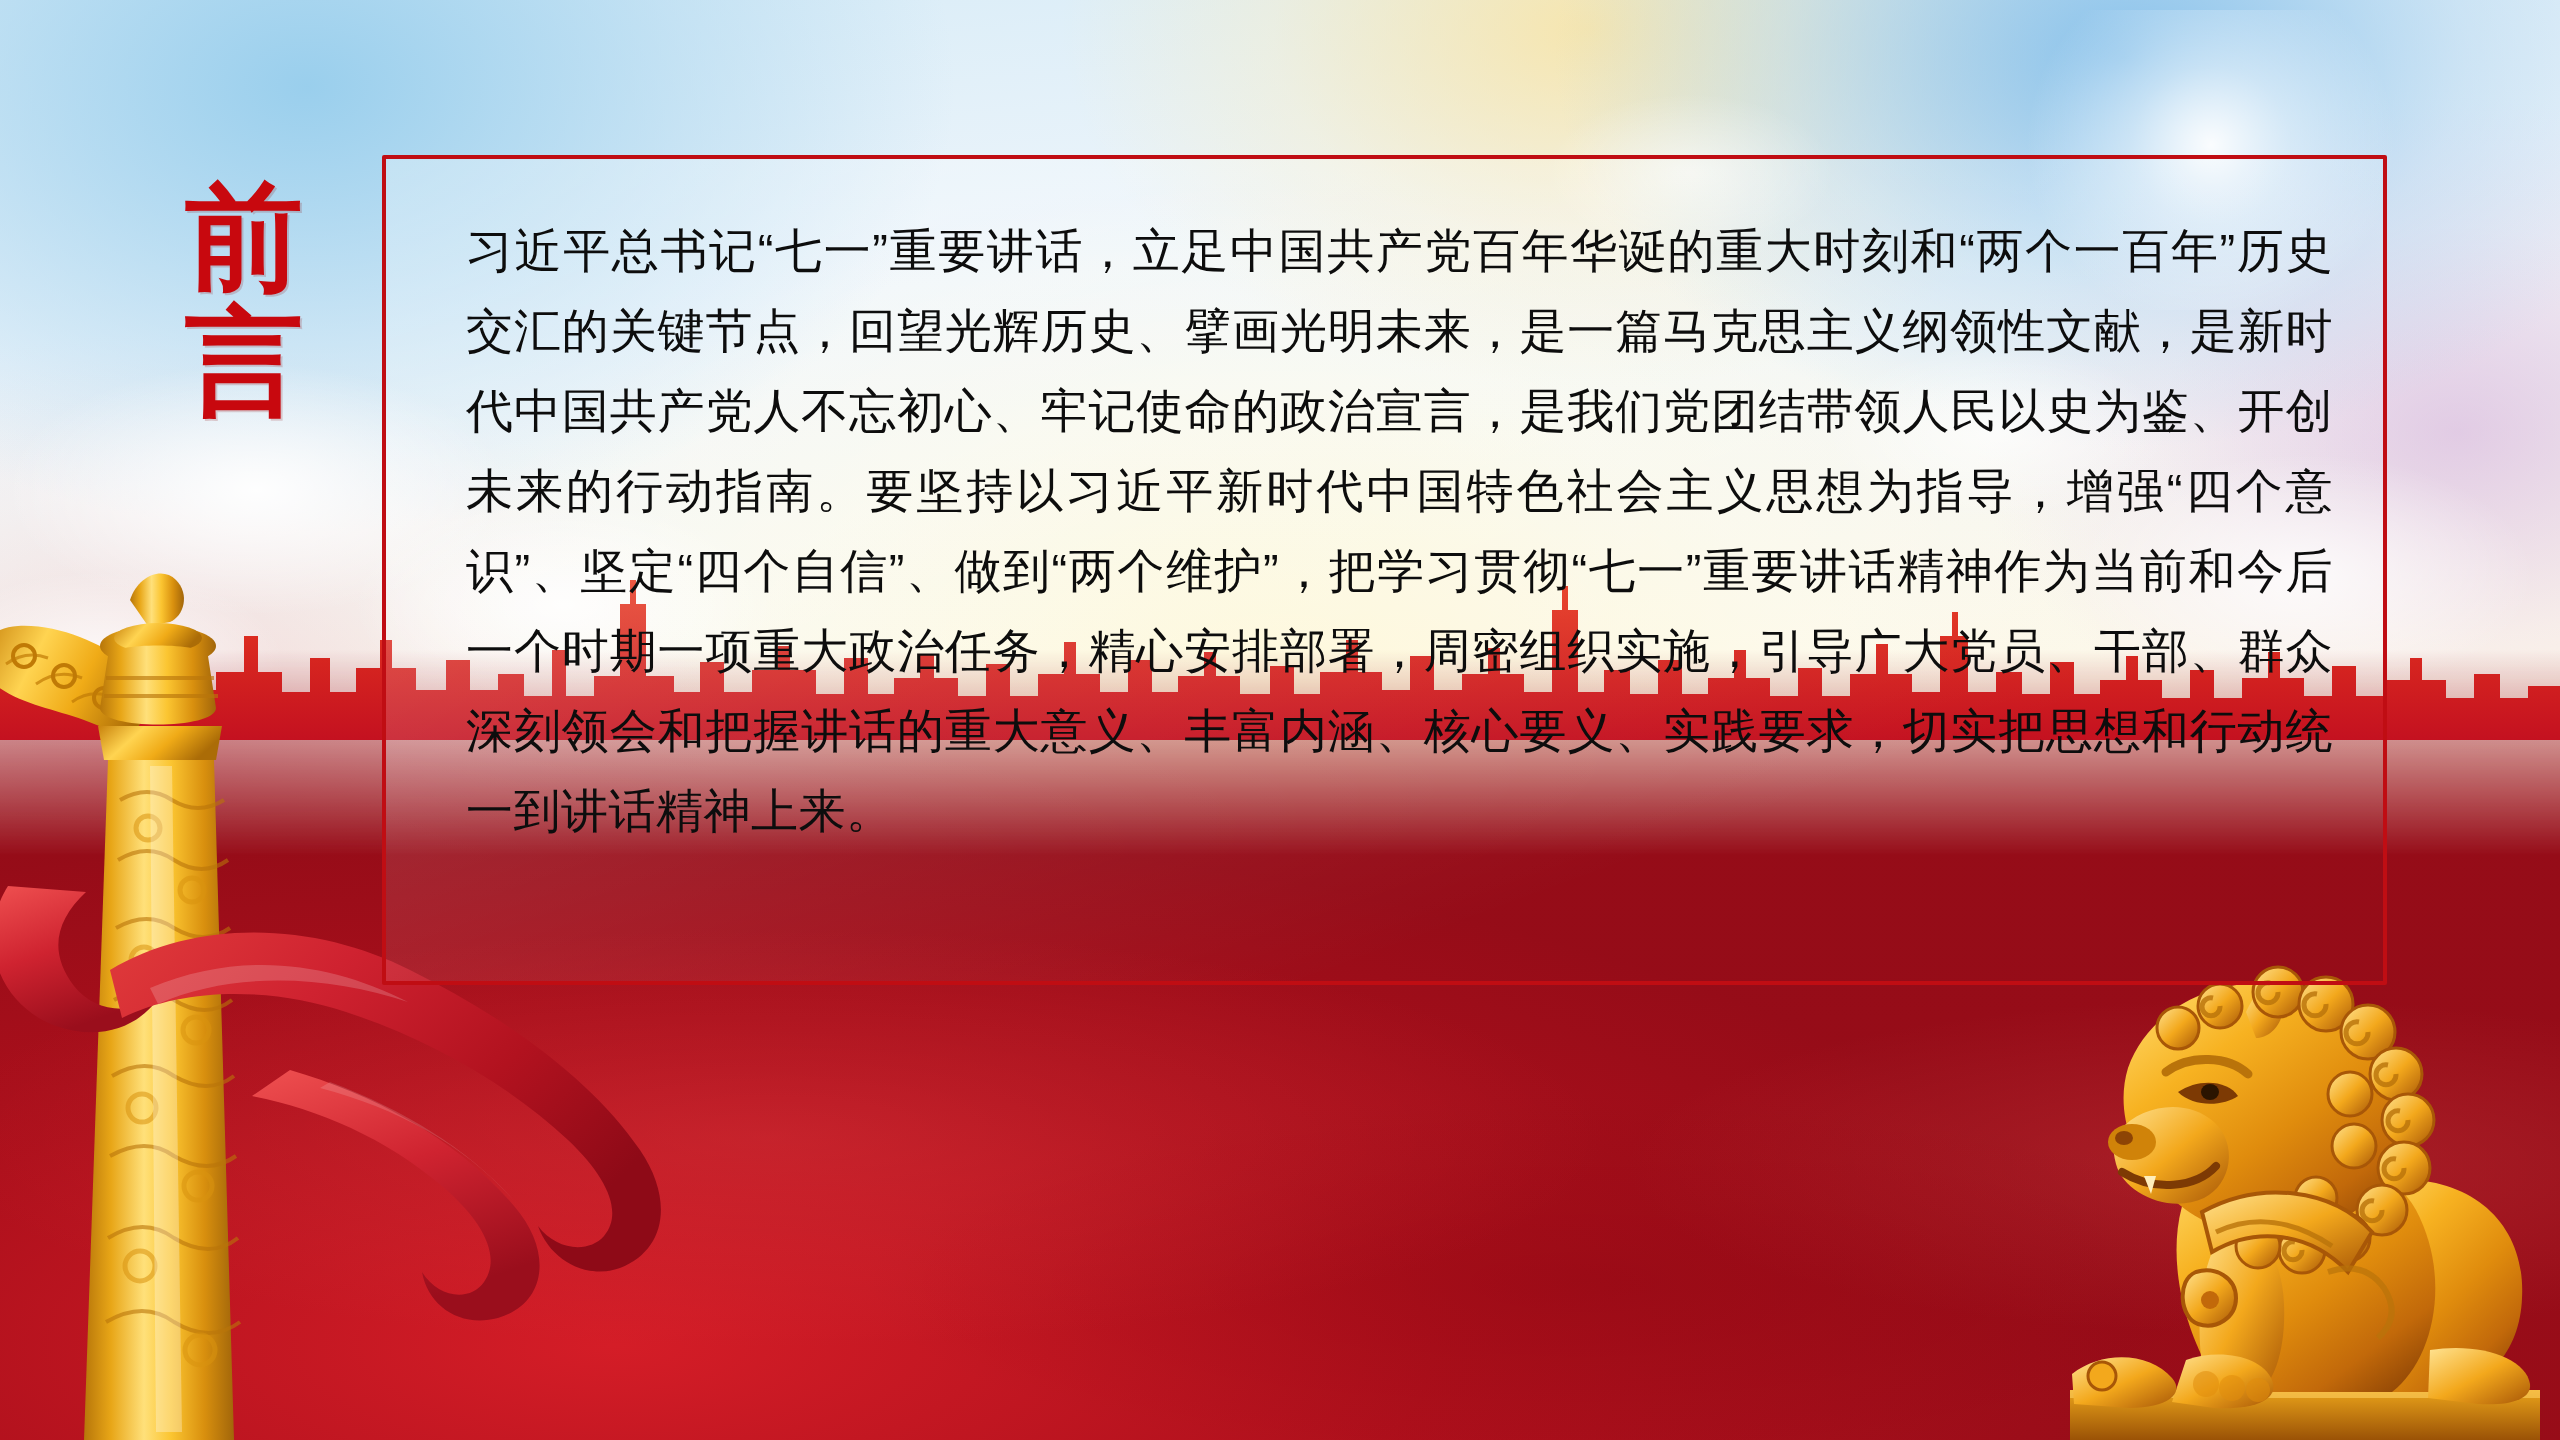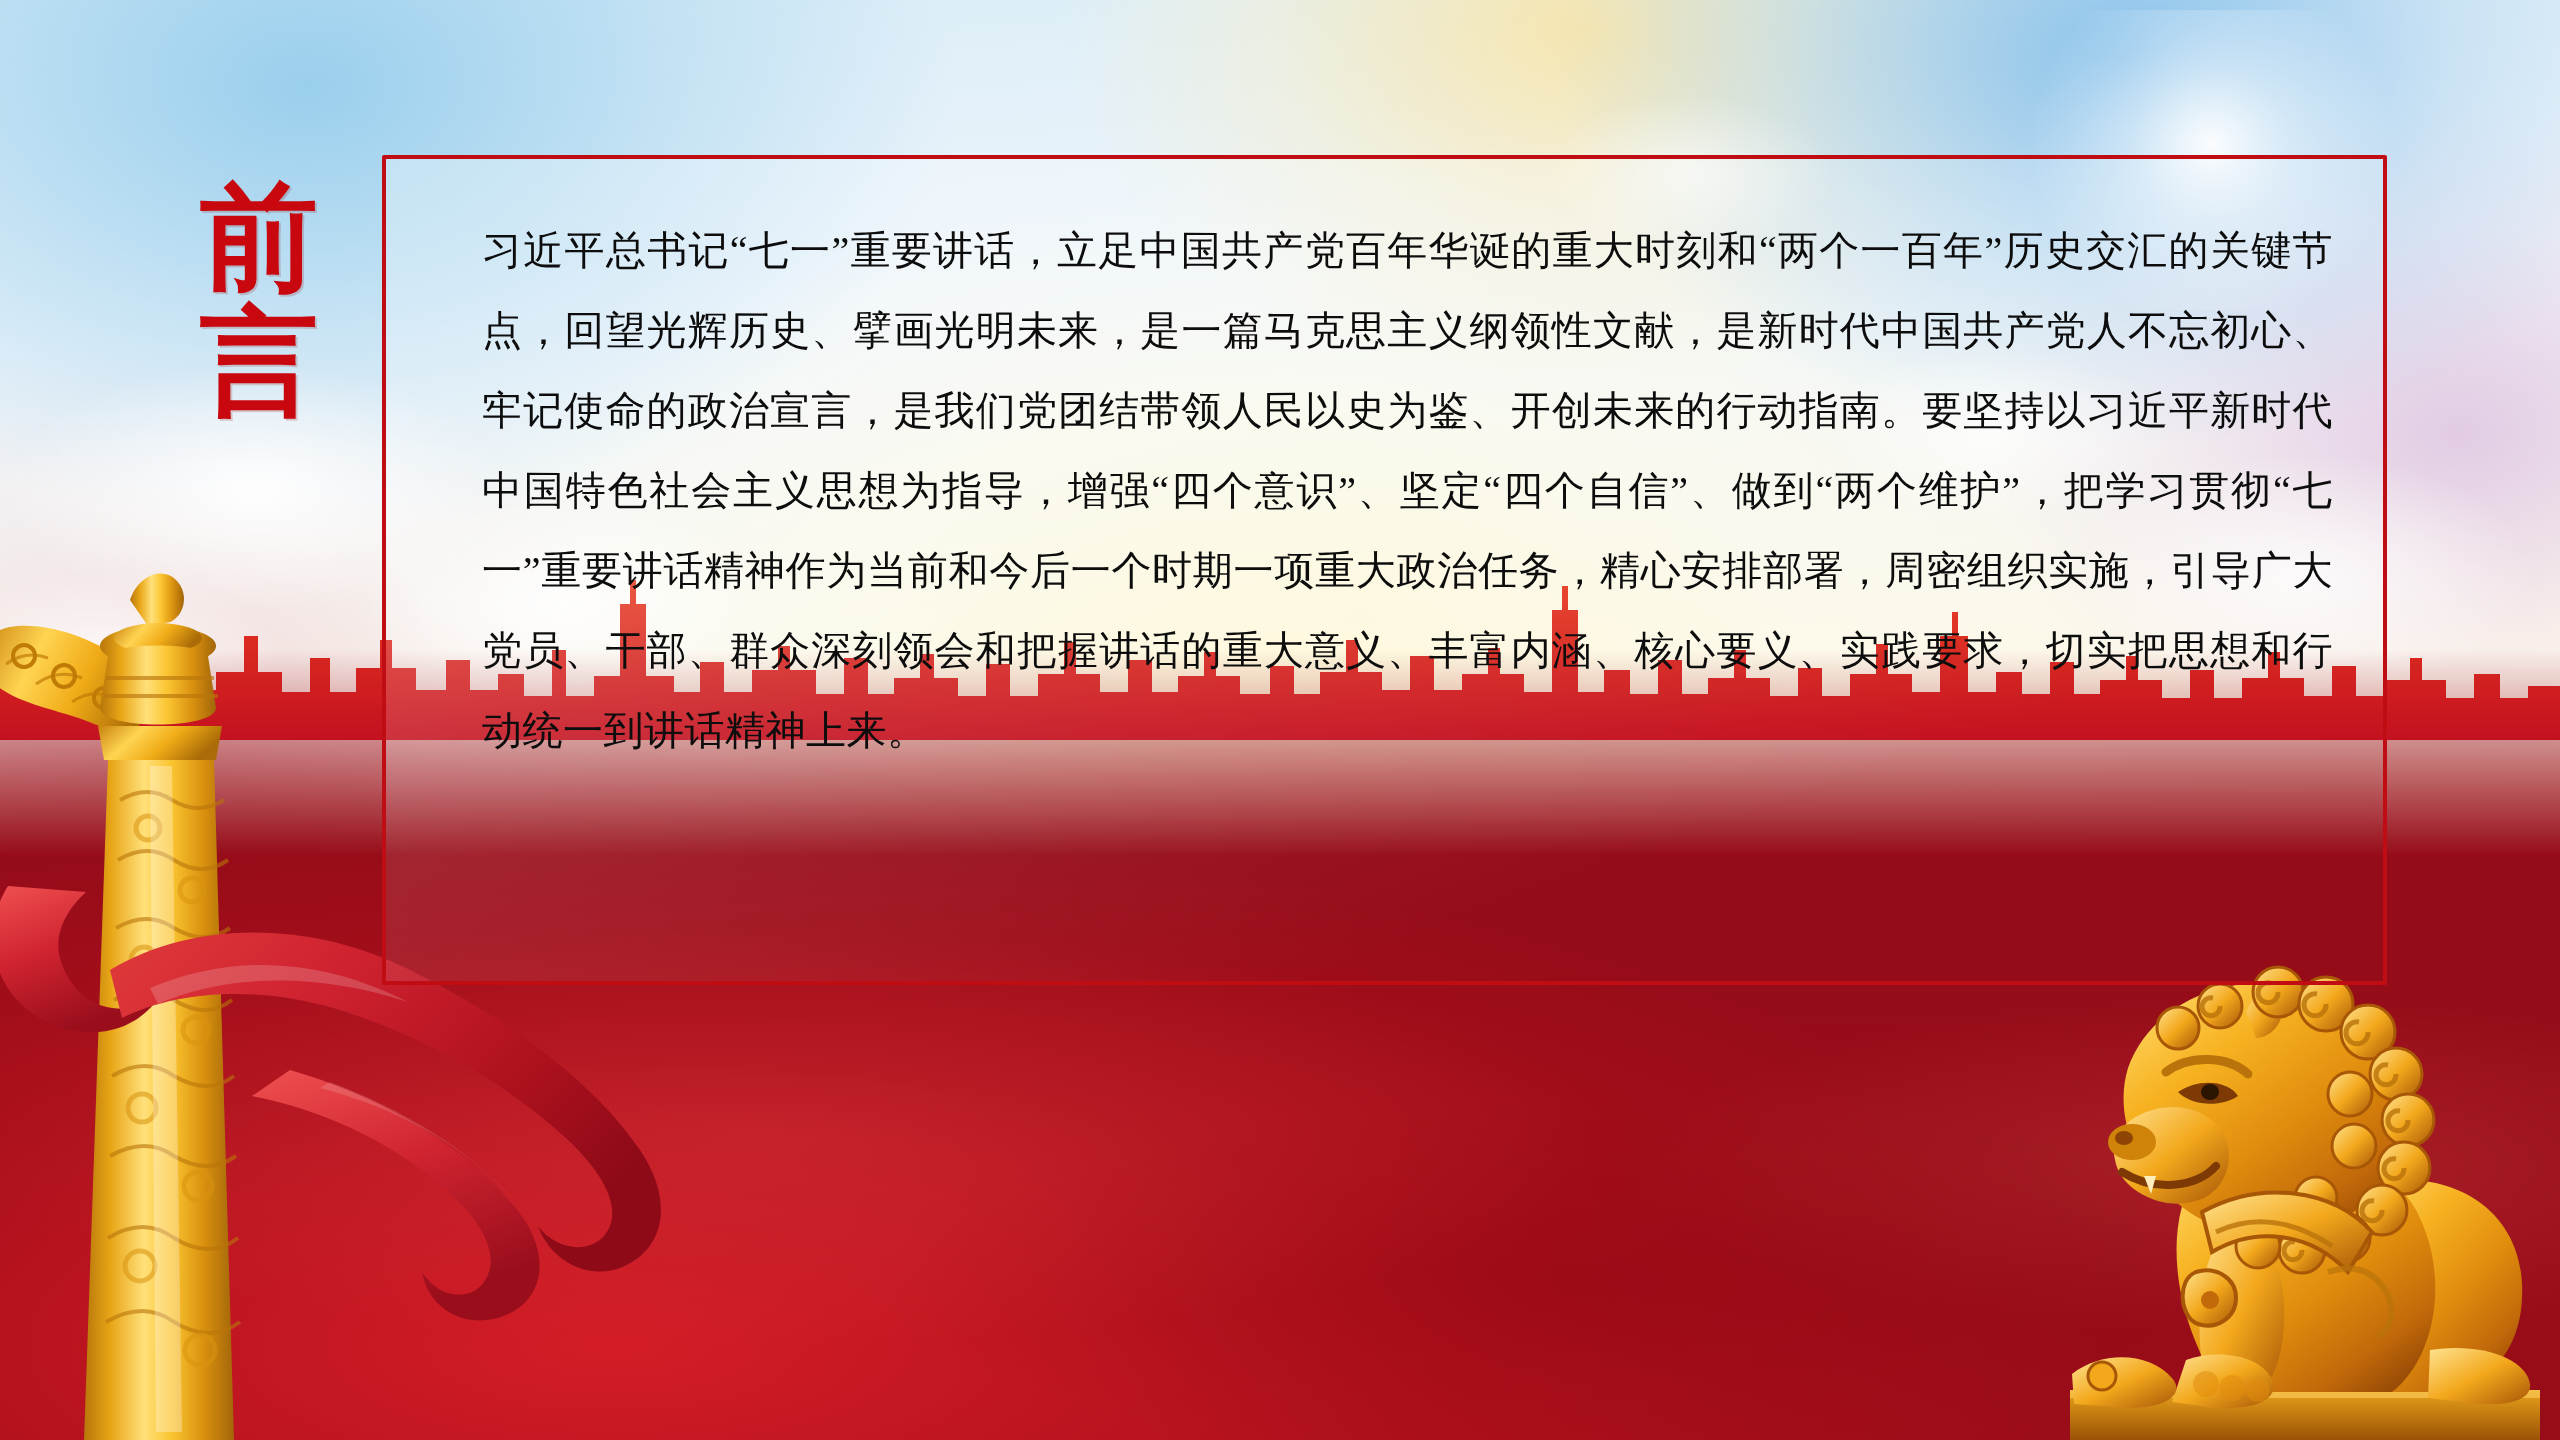--- a/index.html
+++ b/index.html
@@ -67,32 +67,32 @@
 
   
   .card{
     position:absolute;left:382px;top:155px;width:2005px;height:830px;
     border:4px solid #c00d13;border-radius:2px;
     box-sizing:border-box;
     background:linear-gradient(160deg, rgba(255,255,255,.30) 0%, rgba(255,255,255,.10) 45%, rgba(255,255,255,0) 75%);
   }
   .card-body{
     position:absolute;left:80px;top:52px;right:50px;
-    font-family:Liberation Serif, serif;
-    font-size:40px;line-height:80px;color:#0d0d0d;
-    letter-spacing:.5px;text-align:justify;text-justify:inter-ideograph;margin-left:16px;
+    font-family:Liberation Sans, sans-serif;
+    font-size:47px;line-height:80px;color:#0d0d0d;
+    letter-spacing:.5px;text-align:justify;text-justify:inter-ideograph;
   }
   .card-body p{margin:0;}
 
   
   .title{
     position:absolute;left:185px;top:175px;width:150px;
     font-family:"DejaVu Sans","Liberation Sans",sans-serif;
     font-weight:700;font-size:118px;line-height:125px;
-    color:#c8080e;letter-spacing:2px;text-align:center;
+    color:#c8080e;letter-spacing:2px;text-align:left;
     text-shadow:2px 2px 0 rgba(140,0,0,.18);
   }
 
   
   .pillar{position:absolute;left:-20px;top:560px;width:330px;height:880px;}
   .pillar svg{display:block;}
 
   
   .ribbon{position:absolute;left:-10px;top:820px;width:800px;height:520px;}
   .ribbon svg{display:block;}

